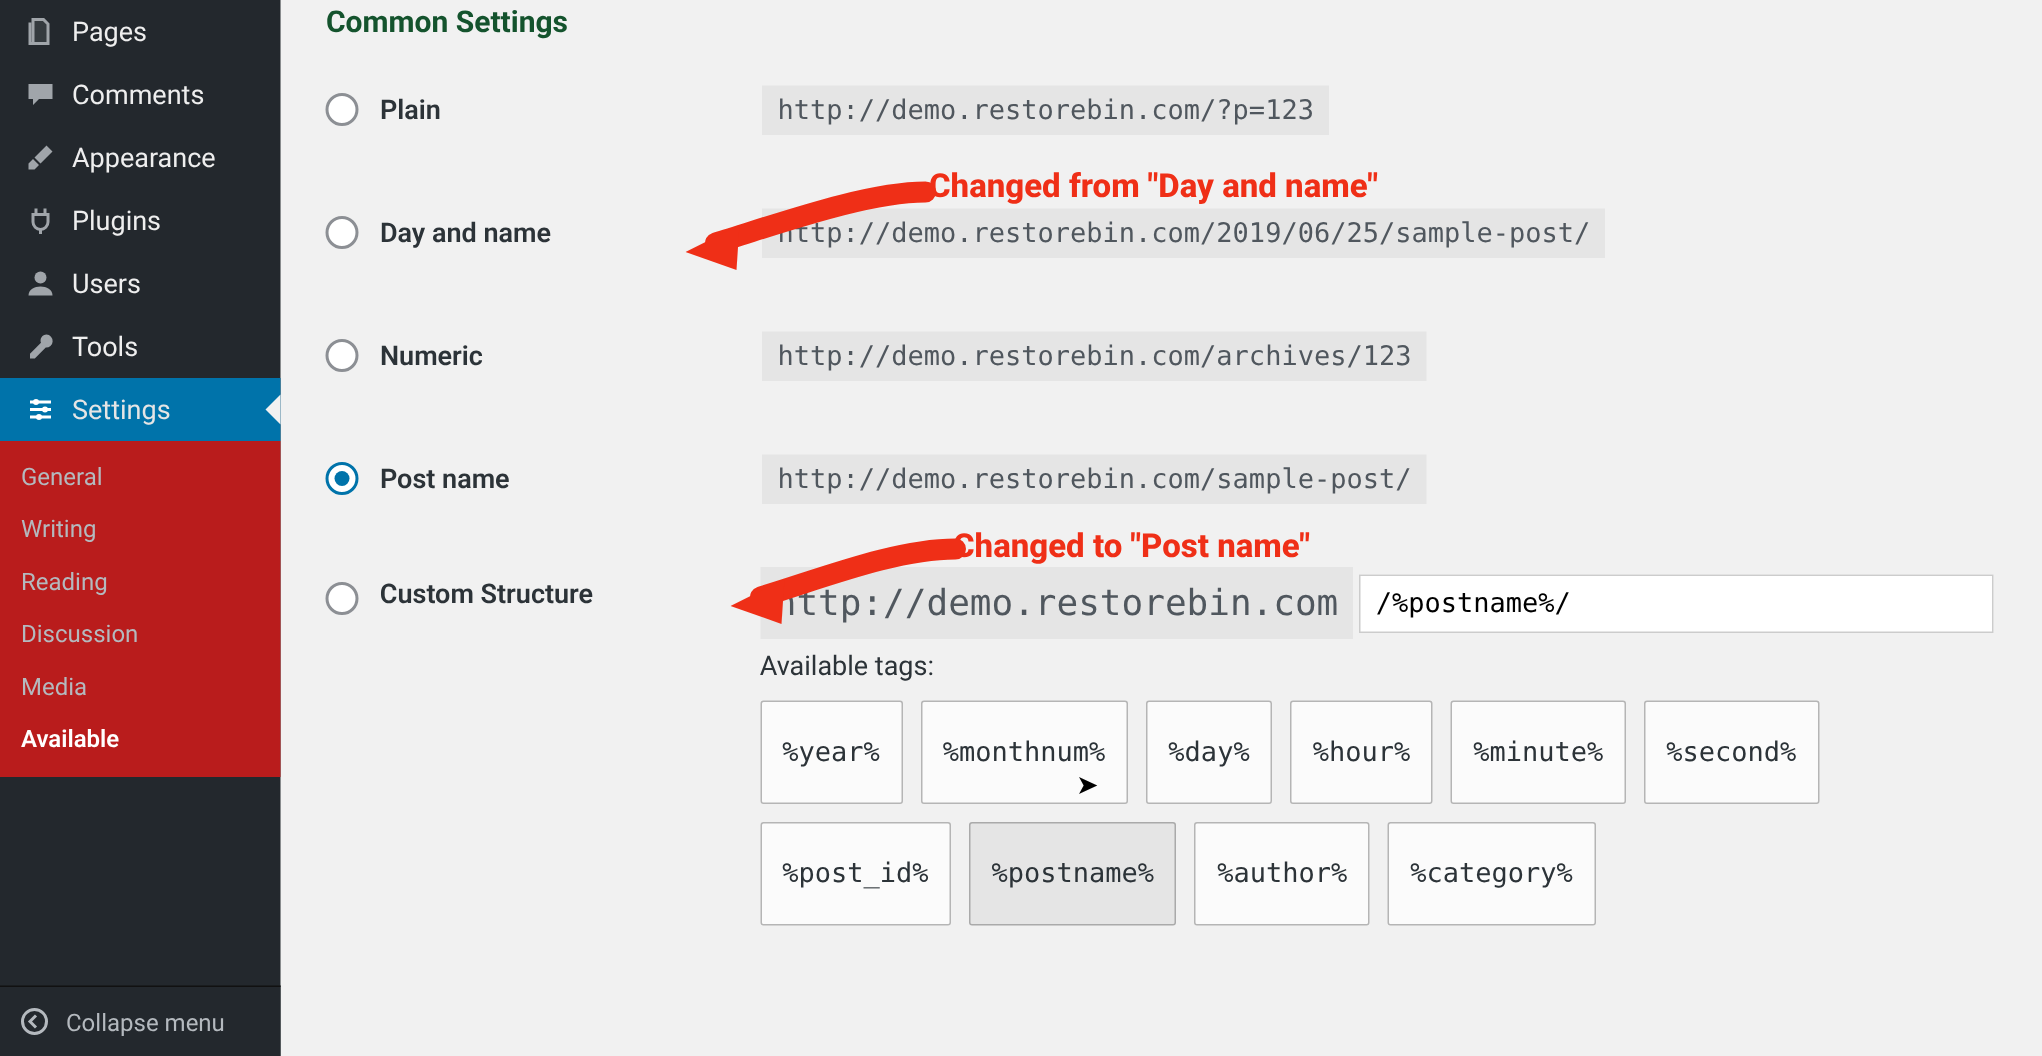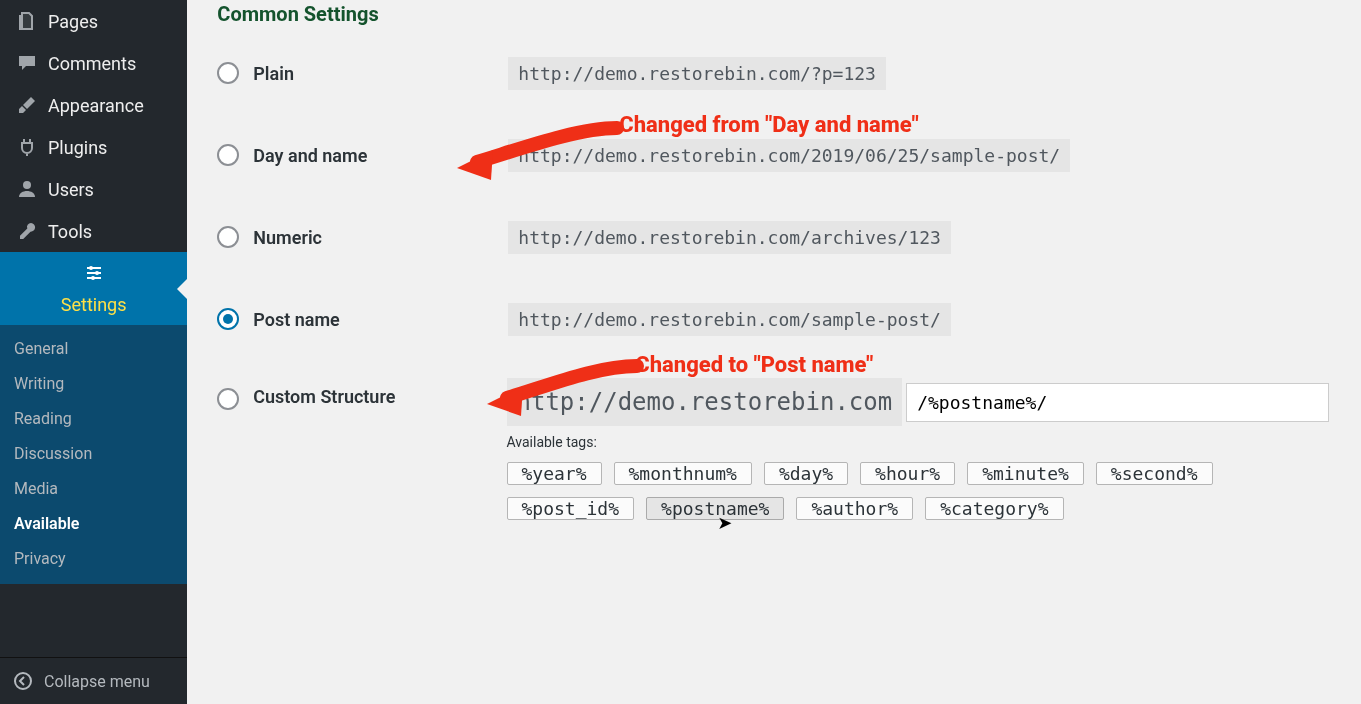--- a/index.html
+++ b/index.html
@@ -24,36 +24,35 @@
     display: flex;
     align-items: center;
     padding: 10px 16px;
     color: #eee;
     gap: 10px;
     cursor: pointer;
     position: relative;
   }
   .menu-item.active {
     background: #0073aa;
-    color: #fde047;
-    flex-direction: column;
+    color: #e5e5e5;
   }
   .menu-item.active::after {
     content: "";
     position: absolute;
     right: 0;
     top: 50%;
     transform: translateY(-50%);
     border: 10px solid transparent;
     border-right-color: #f1f1f1;
   }
   .menu-icon { width: 22px; height: 22px; display: inline-flex; align-items:center; justify-content:center; color:#a0a5aa; fill:#a0a5aa; }
   .menu-item.active .menu-icon { color:#fff; fill:#fff; }
   .submenu {
-    background: #0c4a6e;
+    background: #b91c1c;
     padding: 6px 0 8px 0;
   }
   .submenu-item {
     padding: 8px 14px;
     color: #b4b9be;
     font-size: 16px;
     cursor: pointer;
   }
   .submenu-item.current {
     color: #fff;
@@ -146,35 +145,35 @@
     width:423px;
     border:1px solid #ccc;
     background:#fff;
   }
   .cursor-glyph {
     position:absolute;
     font-size:18px;
     color:#000;
   }
   .avail-label {
-    font-size:14px;
+    font-size:18px;
     color:#2c3338;
     margin-top:8px;
     margin-bottom:12px;
   }
   .tags-wrap {
     display:flex;
     flex-wrap:wrap;
     gap:12px;
     max-width:830px;
   }
   .tag-btn {
     font-family: ui-monospace, Menlo, Consolas, monospace;
     font-size:18px;
-    padding:0 14px;
+    padding:23px 14px;
     border:1px solid #b5b5b5;
     background:#fbfbfb;
     color:#2c3338;
     cursor:pointer;
     border-radius:2px;
   }
   .tag-btn.active { background:#e5e5e5; border-color:#aaa;}
 
   
   .annotation {
@@ -256,21 +255,20 @@
     </span>
     <span>Settings</span>
   </div>
   <div class="submenu">
     <div class="submenu-item">General</div>
     <div class="submenu-item">Writing</div>
     <div class="submenu-item">Reading</div>
     <div class="submenu-item">Discussion</div>
     <div class="submenu-item">Media</div>
     <div class="submenu-item current">Available</div>
-    <div class="submenu-item">Privacy</div>
   </div>
   <div class="collapse">
     <span class="menu-icon">
       <svg viewBox="0 0 20 20" width="20" height="20">
           <circle cx="10" cy="10" r="8" fill="none" stroke="currentColor" stroke-width="2"></circle>
           <path d="M11 6l-4 4 4 4" fill="none" stroke="currentColor" stroke-width="2"></path>
         </svg>
     </span>
     <span>Collapse menu</span>
   </div>

